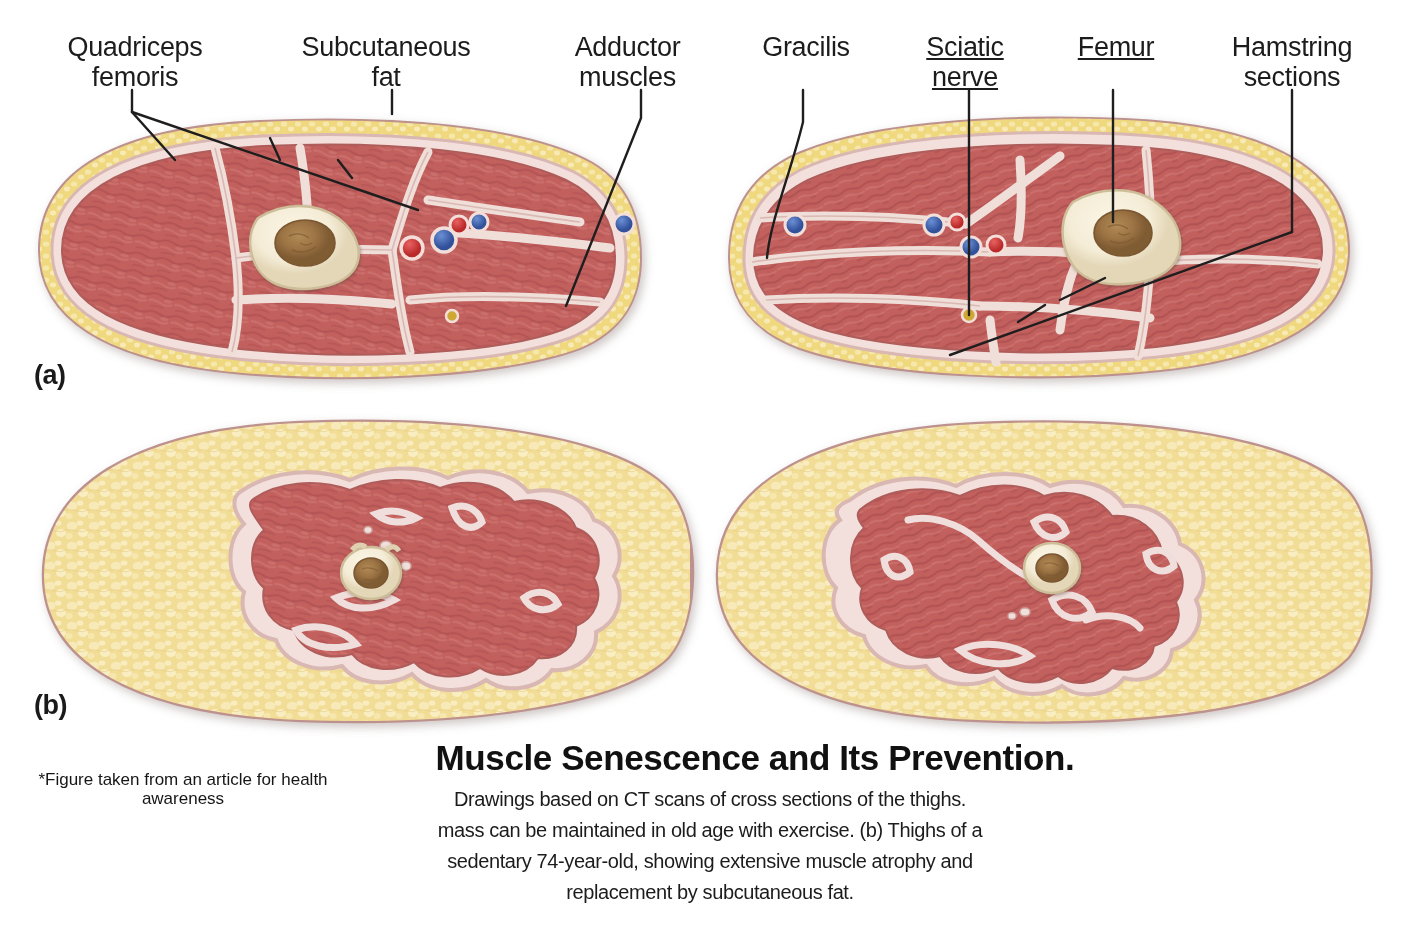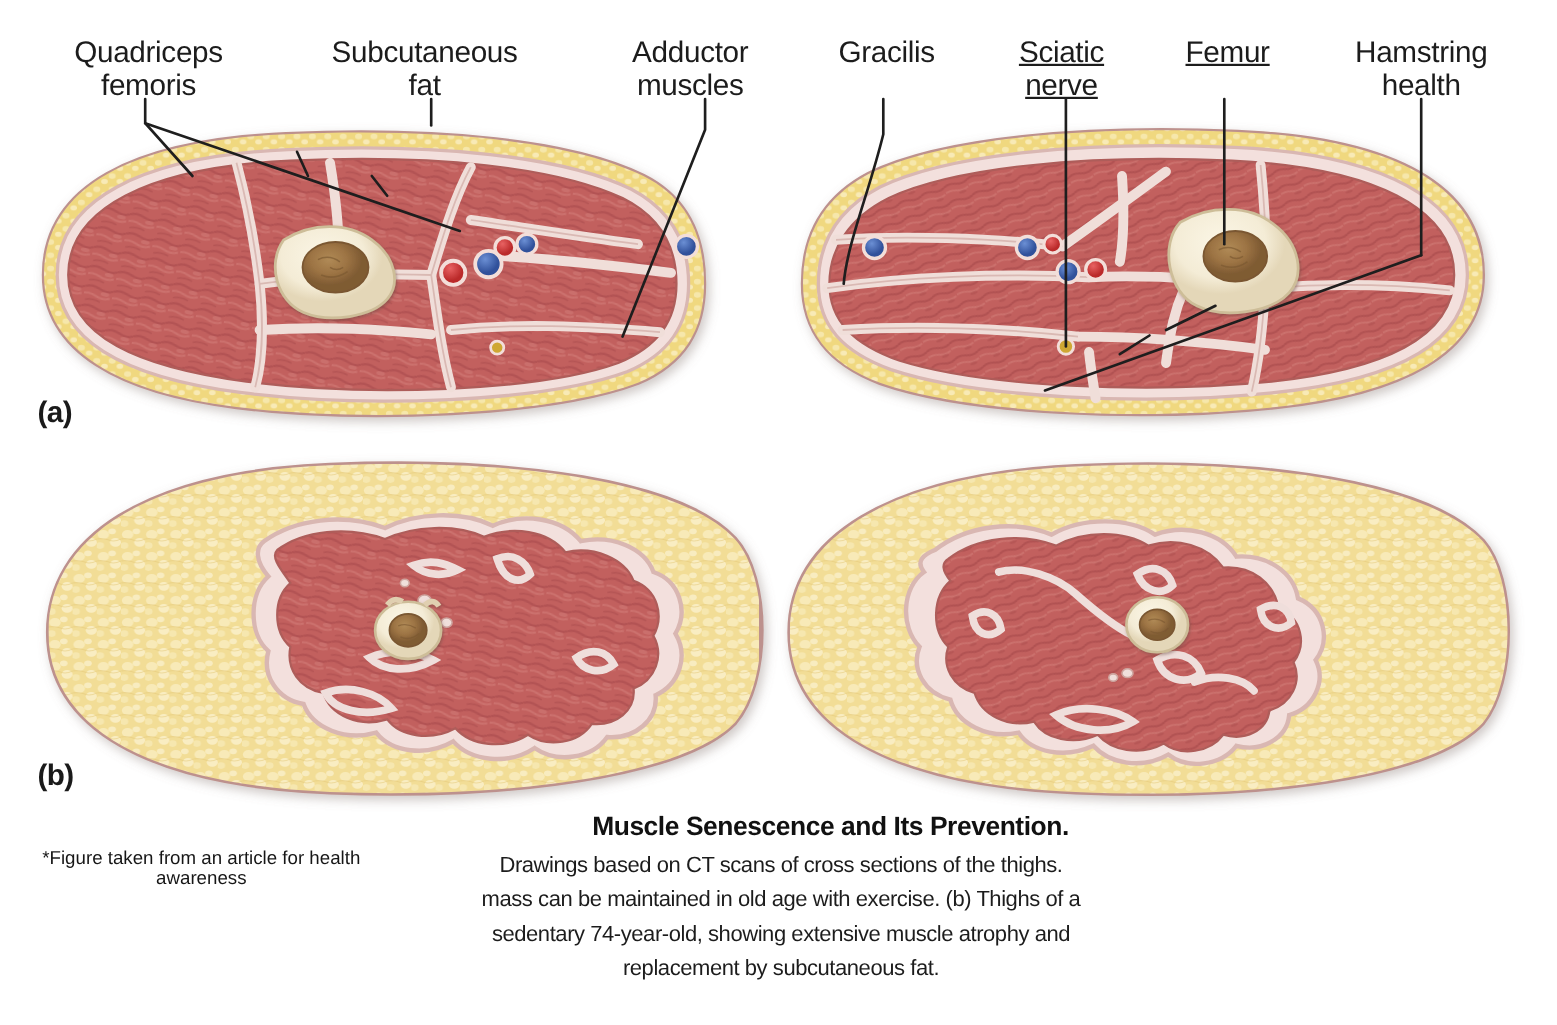--- a/index.html
+++ b/index.html
@@ -18,41 +18,41 @@
   .panel-tag{position:absolute;font-size:27px;font-weight:bold;color:#1a1a1a;letter-spacing:-0.5px;}
   #panel-tag-a{left:34px;top:360px;}
   #panel-tag-b{left:34px;top:690px;}
 
   
   #footnote{position:absolute;left:38px;top:770px;width:290px;text-align:center;
             font-size:17px;line-height:19px;color:#161616;}
 
   
   #caption-block{position:absolute;left:30px;top:738px;width:1360px;}
-  #caption-title{text-align:center;font-size:24px;font-weight:bold;color:#111;
+  #caption-title{text-align:center;font-size:35px;font-weight:bold;color:#111;
                  letter-spacing:-0.4px;margin-left:90px;}
   #caption-body{margin-top:6px;font-size:20px;line-height:31px;color:#1c1c1c;letter-spacing:-0.4px;text-align:center;}
   #caption-body p{margin:0;}
 </style>
 </head>
 <body>
 
 <div id="label-row">
   <div class="callout-label" style="left:20px;top:32px;width:230px;">Quadriceps
 femoris</div>
   <div class="callout-label" style="left:255px;top:32px;width:262px;">Subcutaneous
 fat</div>
   <div class="callout-label" style="left:540px;top:32px;width:175px;text-align:center;">Adductor
 muscles</div>
   <div class="callout-label" style="left:736px;top:32px;width:140px;">Gracilis</div>
   <div class="callout-label" style="left:897px;top:32px;width:136px;text-decoration:underline;">Sciatic
 nerve</div>
   <div class="callout-label" style="left:1052px;top:32px;width:128px;text-decoration:underline;">Femur</div>
   <div class="callout-label" style="left:1192px;top:32px;width:200px;">Hamstring
-health</div>
+sections</div>
 </div>
 
 <svg id="figure-svg" viewBox="0 0 1415 932">
   <defs>
 
     <pattern id="muscleTex" width="26" height="18" patternUnits="userSpaceOnUse" patternTransform="rotate(12)">
       <rect width="26" height="18" fill="#c2605e"></rect>
       <path d="M0 4 Q6 1 13 4 T26 4" stroke="#ad4f50" stroke-width="2.1" fill="none" opacity="0.75"></path>
       <path d="M-3 11 Q4 8 11 11 T24 11" stroke="#d27d78" stroke-width="1.9" fill="none" opacity="0.6"></path>
       <path d="M2 16 Q9 13.5 16 16" stroke="#a8494c" stroke-width="1.5" fill="none" opacity="0.5"></path>

